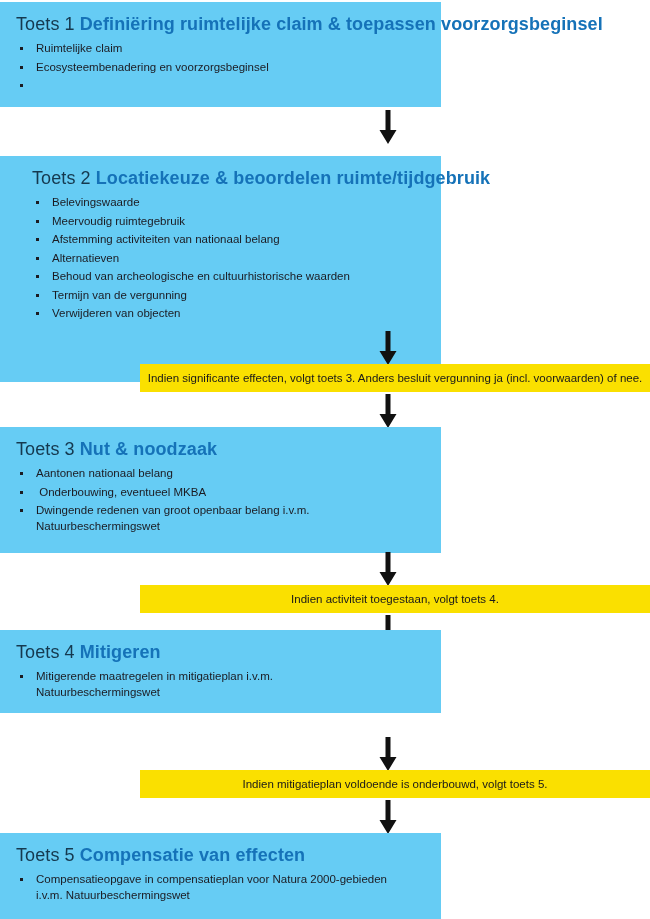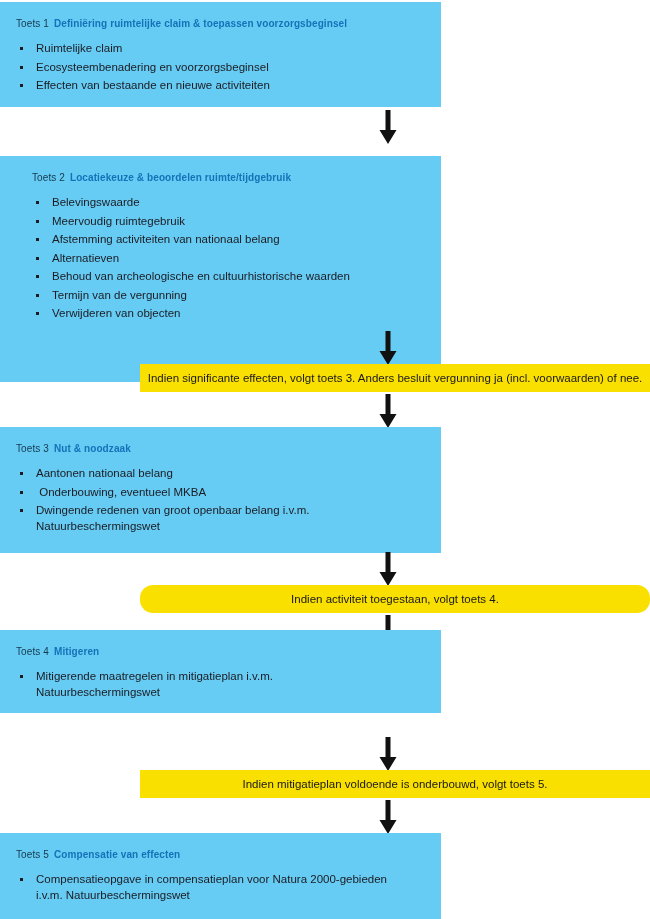--- a/index.html
+++ b/index.html
@@ -25,21 +25,21 @@
   .step-box {
     position: absolute;
     left: 0;
     width: 441px;
     background: #66CCF4;
     box-sizing: border-box;
     padding: 14px 16px 10px 16px;
   }
 
   .step-head {
-    font-size: 10px;
+    font-size: 18px;
     line-height: 16px;
     margin: 0 0 9px 0;
     white-space: nowrap;
   }
   .step-index {
     color: #15394f;
     font-weight: normal;
     letter-spacing: .1px;
   }
   .step-title {
@@ -103,41 +103,41 @@
 
   
   #box1  { top: 2px;   height: 105px; }
   #arrow1{ left: 375px; top: 110px; }
   #box2  { top: 156px; height: 226px; padding-left: 32px; }
   #arrow2{ left: 375px; top: 331px; }
   #bar1  { top: 364px; }
   #arrow3{ left: 375px; top: 394px; }
   #box3  { top: 427px; height: 126px; }
   #arrow4{ left: 375px; top: 552px; }
-  #bar2  { top: 585px; border-radius: 13px; }
+  #bar2  { top: 585px; }
   #arrow5{ left: 375px; top: 615px; }
   #box4  { top: 630px; height: 83px; }
   #arrow6{ left: 375px; top: 737px; }
   #bar3  { top: 770px; }
   #arrow7{ left: 375px; top: 800px; }
   #box5  { top: 833px; height: 86px; }
 </style>
 </head>
 <body>
 
 <div id="flow">
 
   <div class="step-box" id="box1">
     <div class="step-head">
       <span class="step-index">Toets 1</span><span class="step-title">Definiëring ruimtelijke claim &amp; toepassen voorzorgsbeginsel</span>
     </div>
     <ul class="bullets">
       <li><span class="bullet-dot"></span><span>Ruimtelijke claim</span></li>
       <li><span class="bullet-dot"></span><span>Ecosysteembenadering en voorzorgsbeginsel</span></li>
-      <li><span class="bullet-dot"></span><span>Effecten van bestaande en nieuwe activiteiten</span></li>
+      <li><span class="bullet-dot"></span></li>
     </ul>
   </div>
 
   <div class="arrow" id="arrow1">
     <svg width="26" height="34" viewBox="0 0 26 34">
         <path d="M10.5 0 h5 v20 h6 L13 34 L4.5 20 h6 z" fill="#111111"></path>
       </svg>
   </div>
 
   <div class="step-box" id="box2">

